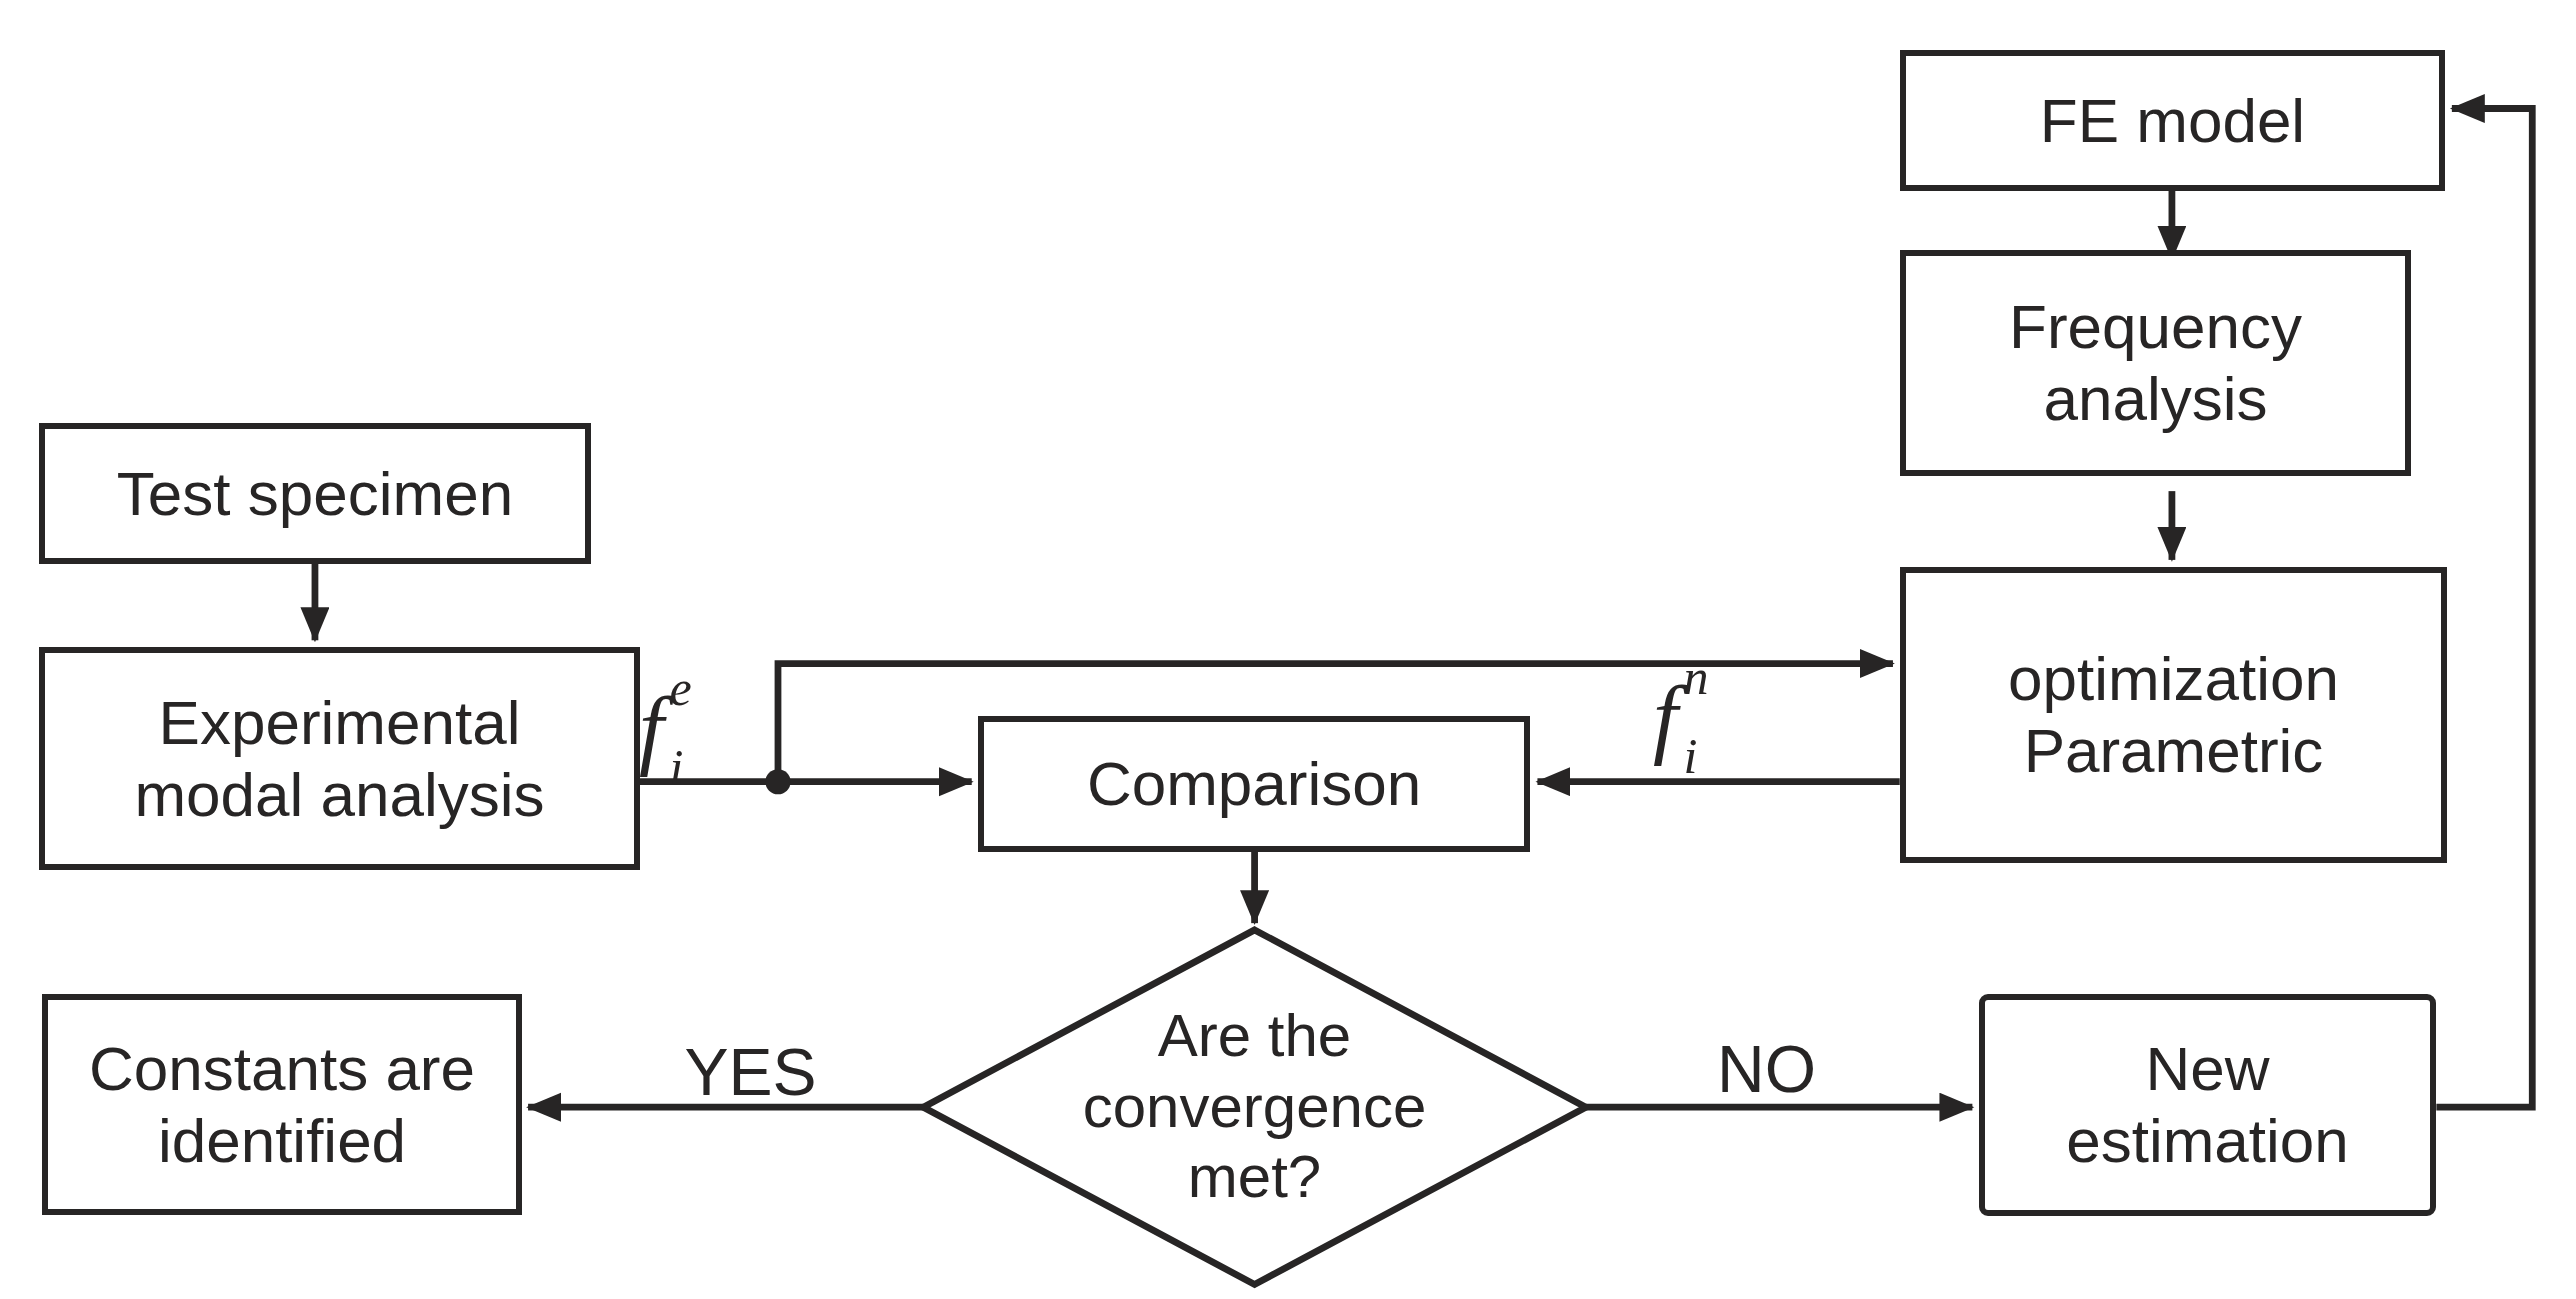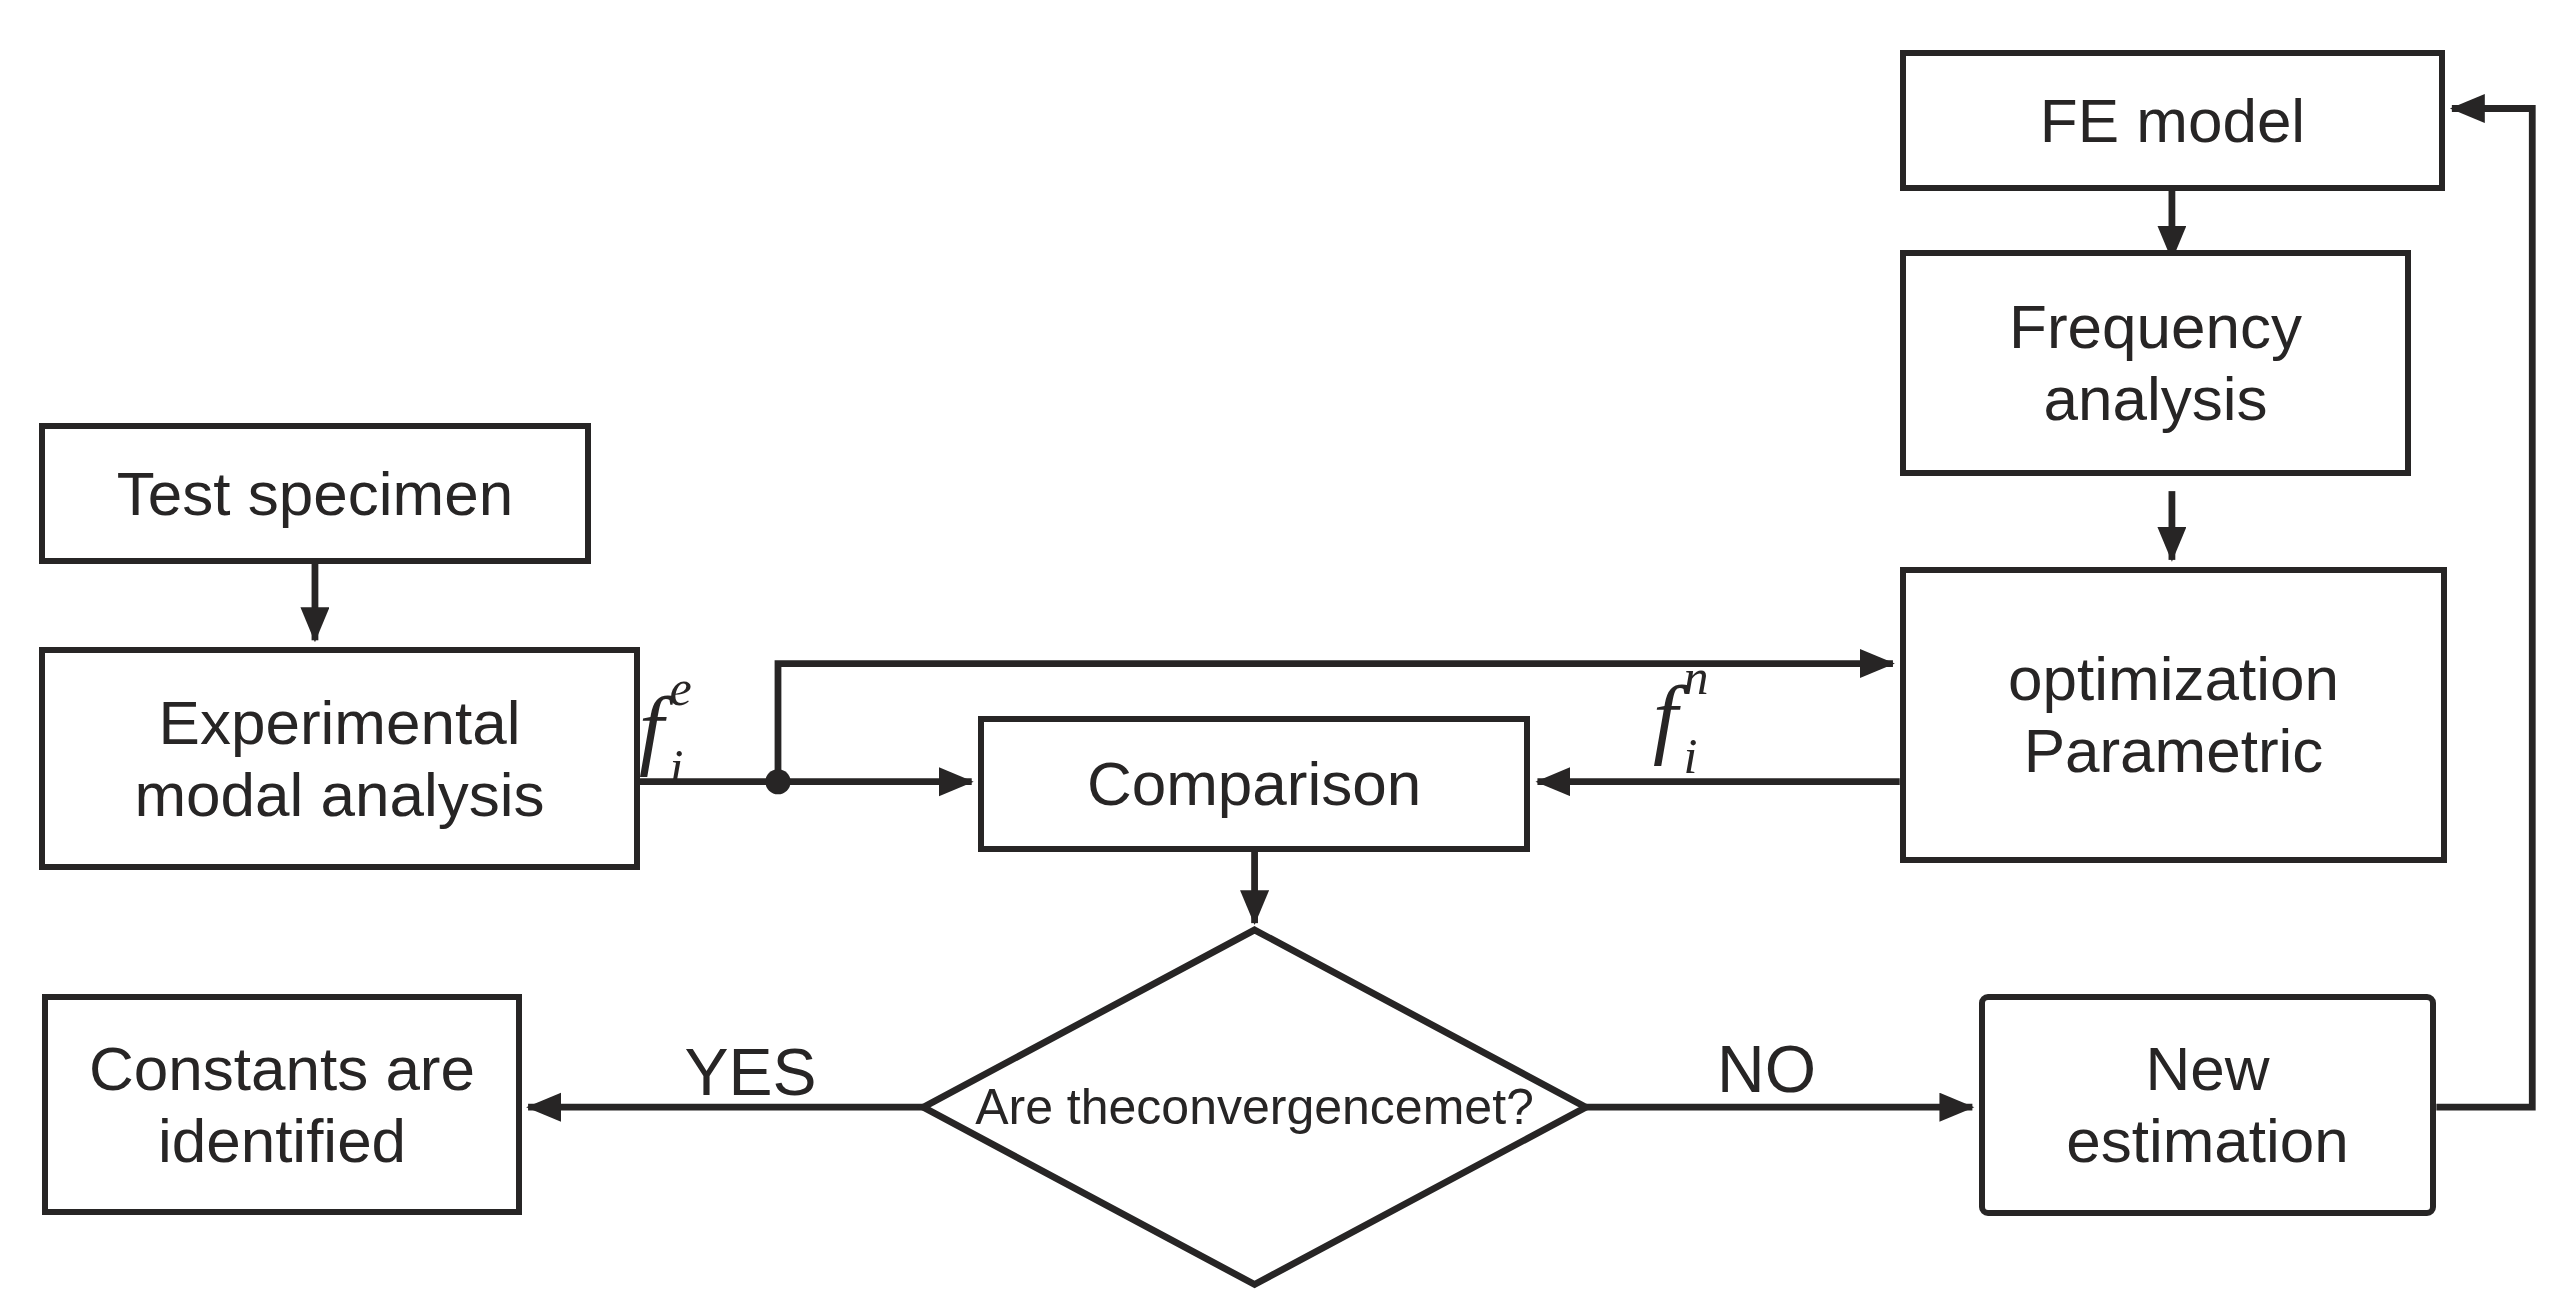--- a/index.html
+++ b/index.html
@@ -47,25 +47,25 @@
     align-items:center;
     justify-content:center;
     text-align:center;
     font-size:62px;
     line-height:1.16;
     z-index:2;
   }
   .diamond-label{
     position:absolute;
     display:flex;
-    flex-direction:row;
+    flex-direction:column;
     align-items:center;
     justify-content:center;
     text-align:center;
-    font-size:50px;
+    font-size:60px;
     line-height:1.18;
     z-index:3;
     background:transparent;
   }
   .edge-word{
     position:absolute;
     width:213px;
     text-align:center;
     font-size:66px;
     line-height:1;

